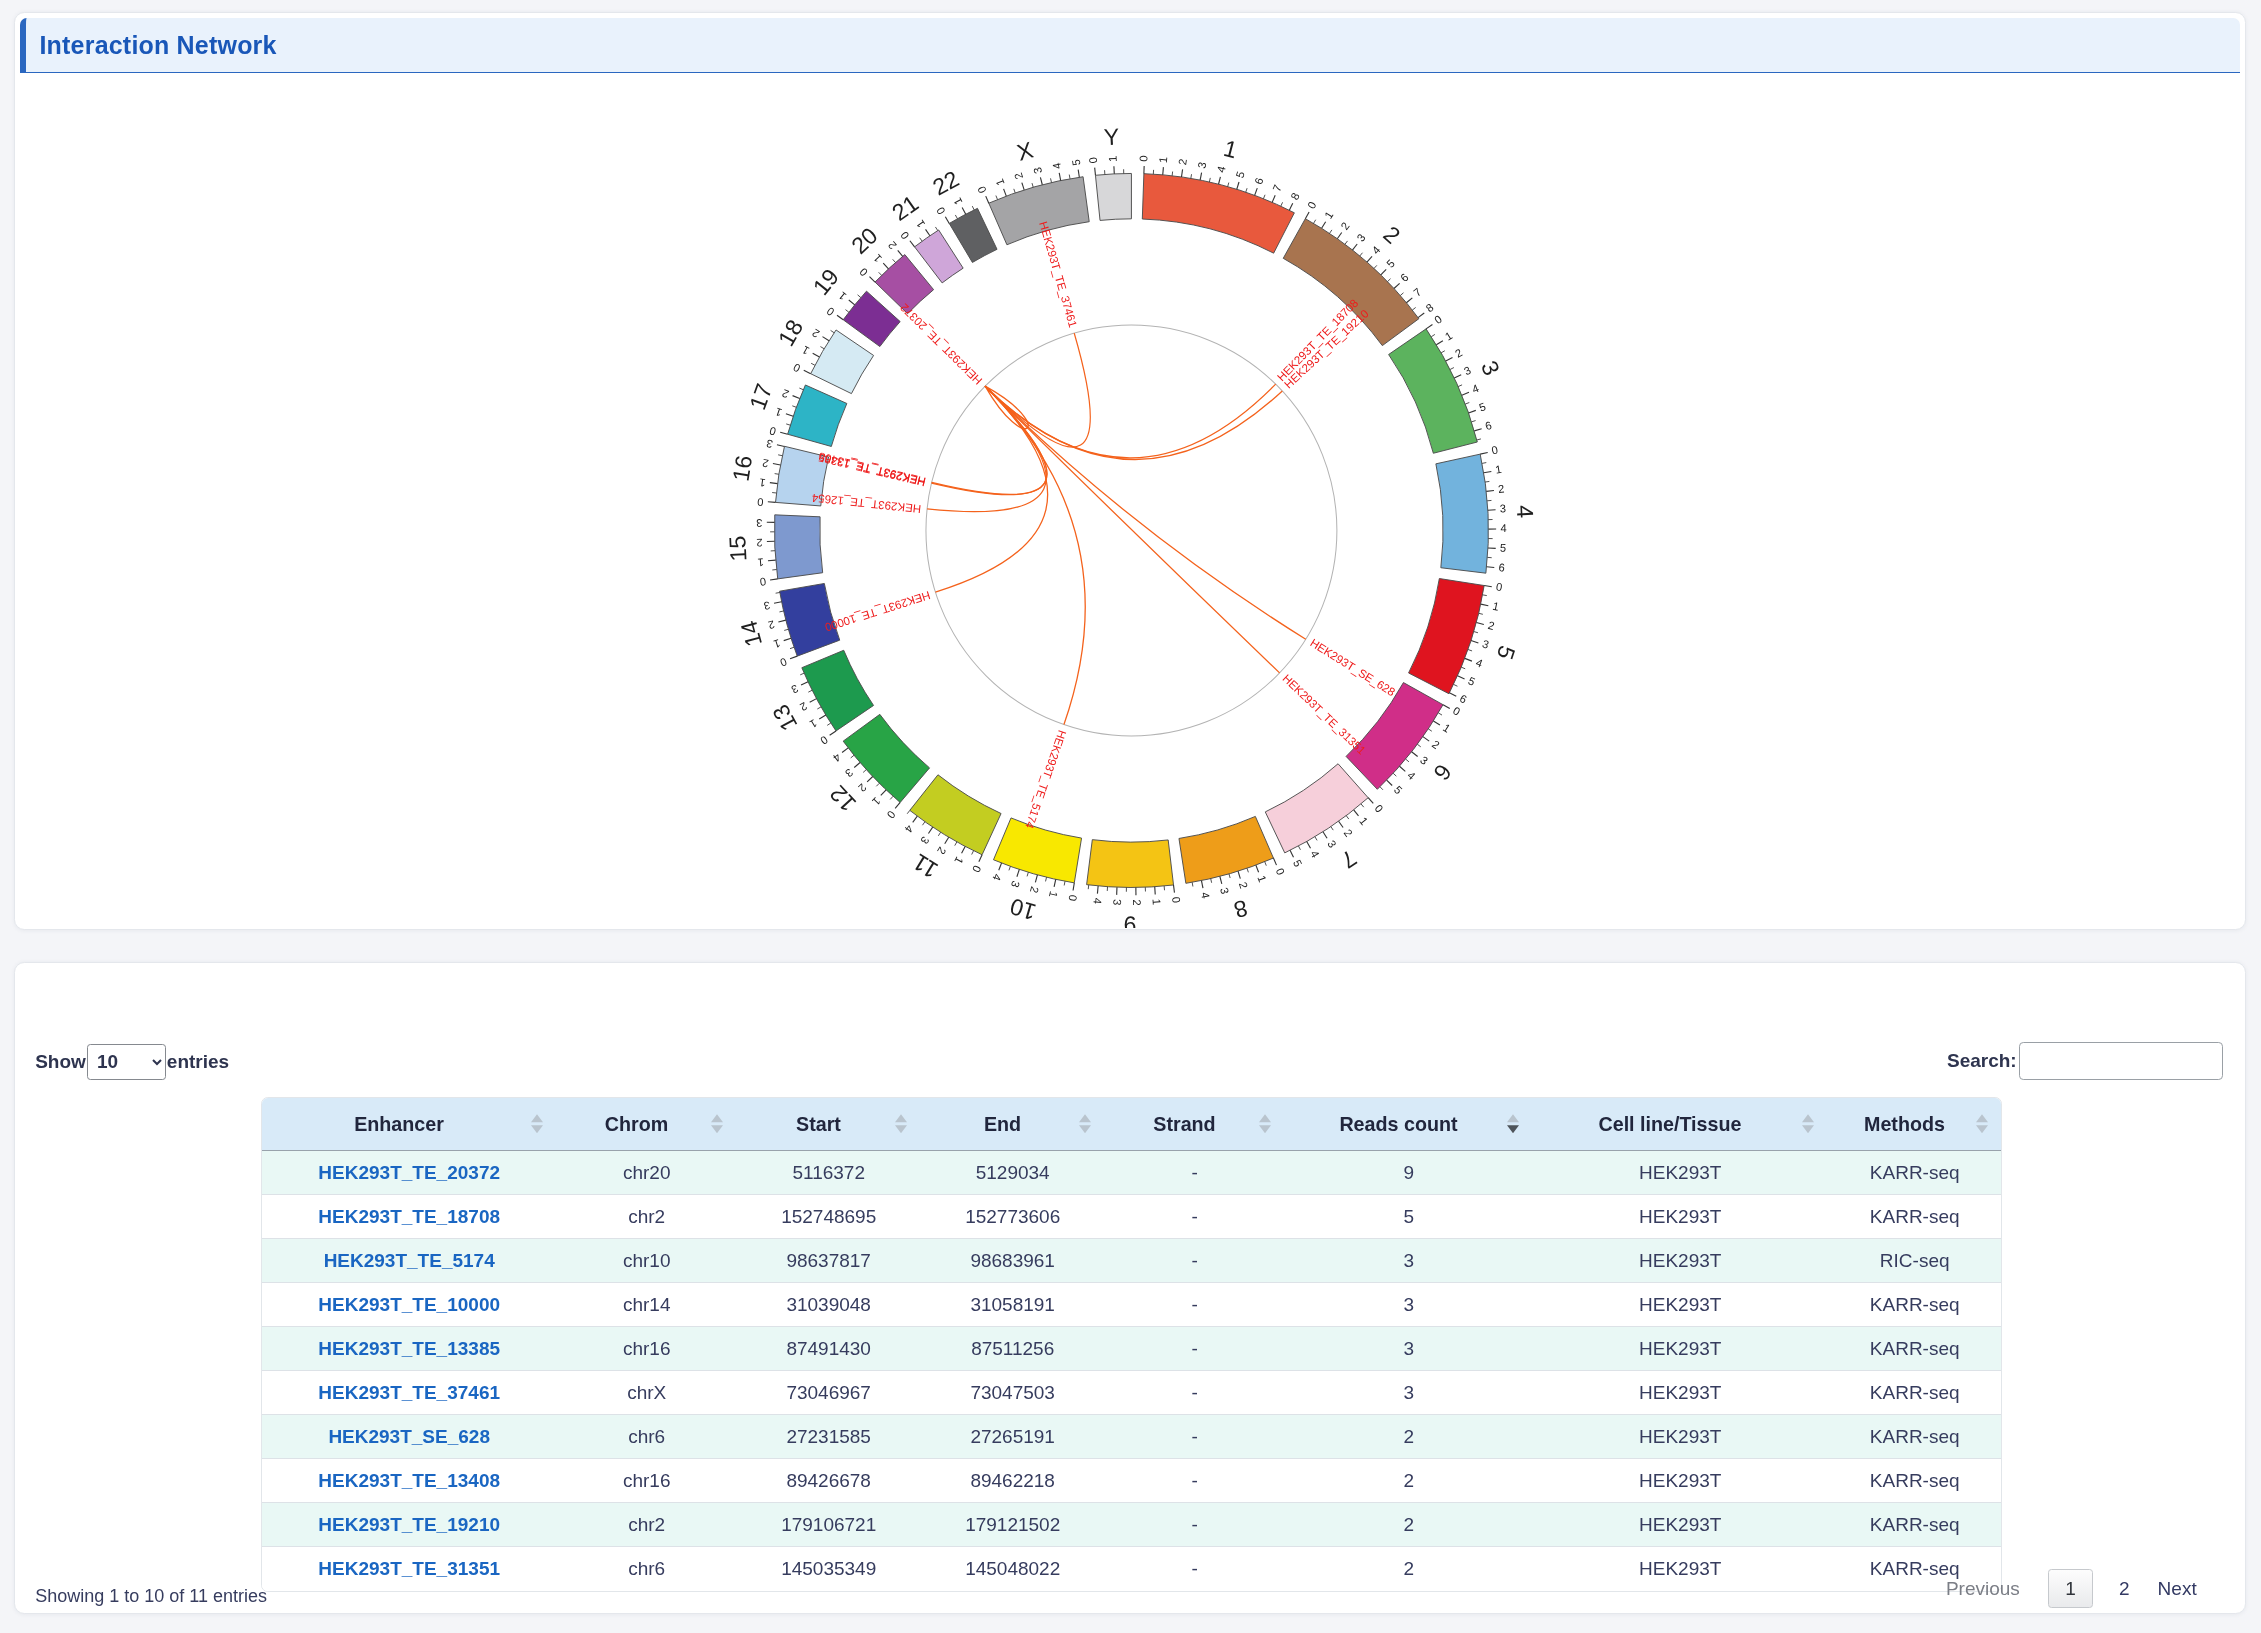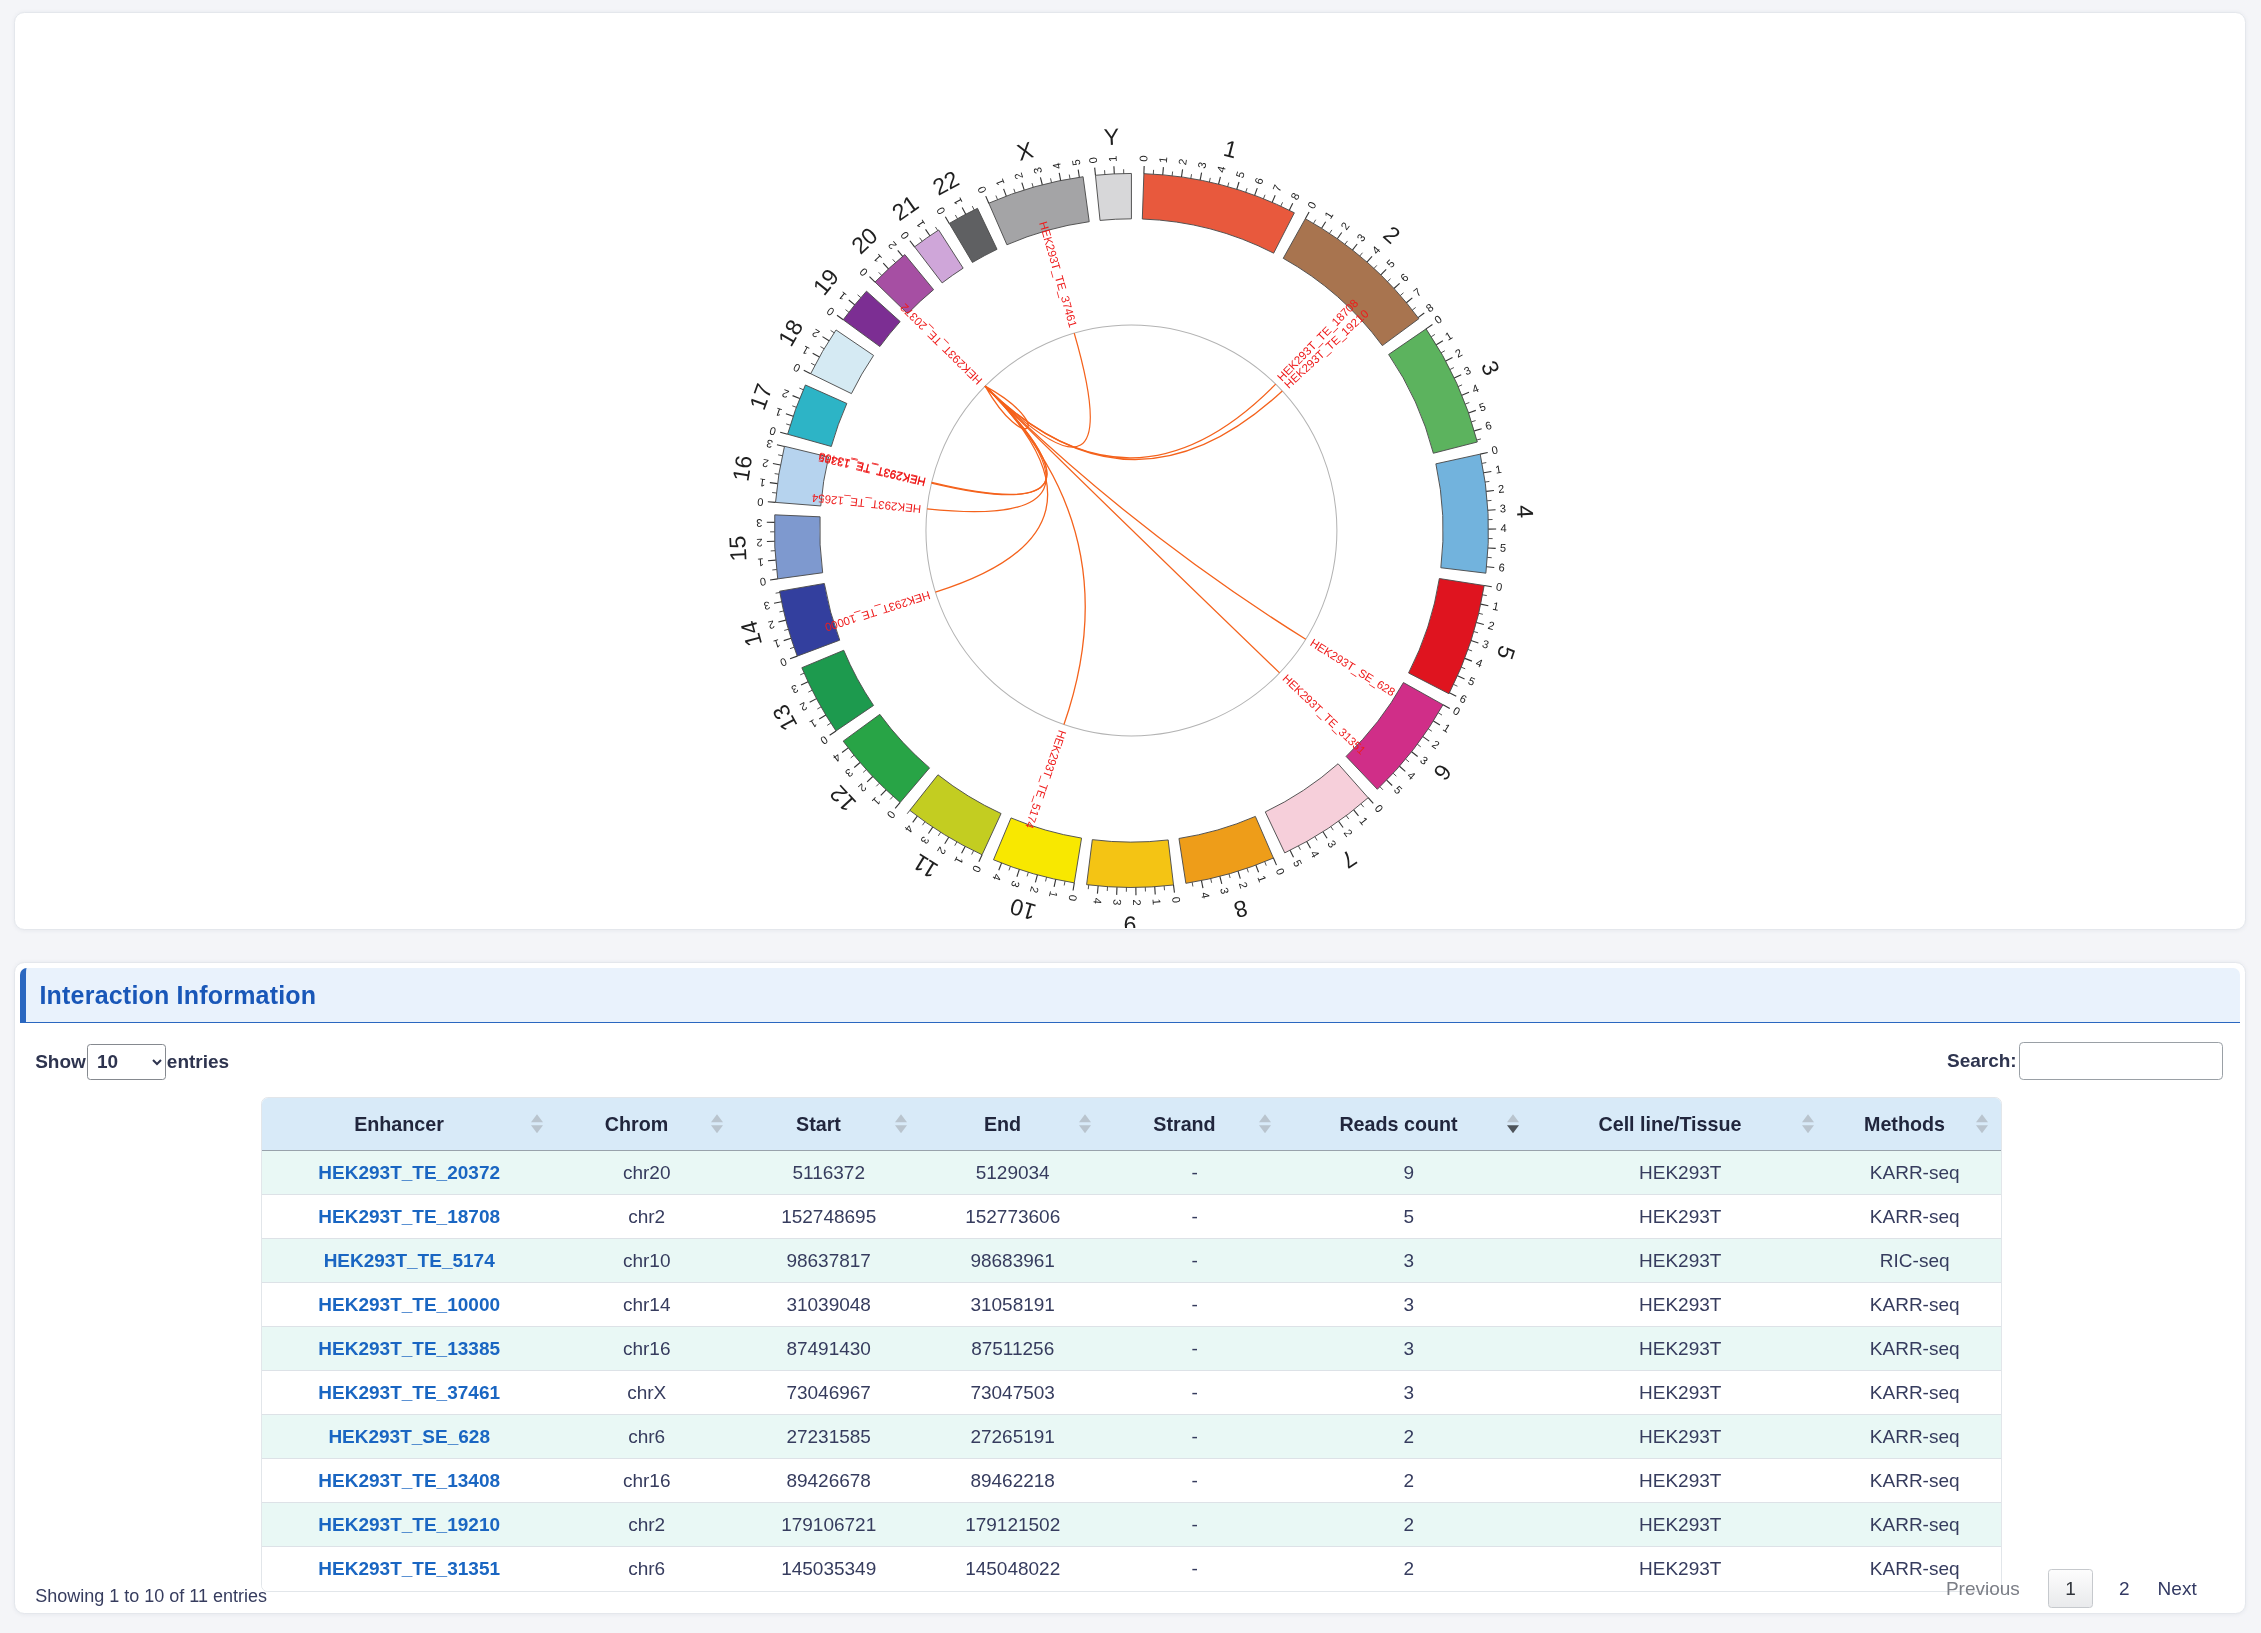--- a/index.html
+++ b/index.html
@@ -86,20 +86,23 @@
     background:linear-gradient(#fdfdfd,#e9eaec);
     padding:7.7px 16.3px; color:#30343a;
   }
   .pg-num  { color:#333a63; cursor:pointer; }
   .pg-next { color:#333a63; cursor:pointer; }
 </style>
 </head>
 <body>
 
 <div class="card" id="card-network">
+  <div class="band">
+    <h2>Interaction Network</h2>
+  </div>
   <svg id="circos-svg" width="2232" height="843" viewBox="0 0 2607 984">
       <circle cx="1304" cy="520" r="240" fill="none" stroke="#b3b3b3" stroke-width="1.2"></circle>
       <g>
         <path d="M 1318.5530901249429 103.25402513303709 A 417 417 0 0 1 1494.2971712361425 148.95285121763538 L 1470.1107202157216 196.11232096695267 A 364 364 0 0 0 1316.7034167997103 156.22173896504916 Z" fill="#e8593d" stroke="#4d4d4d" stroke-width="1.1"></path>
         <line x1="1318.5530901249429" y1="103.25402513303709" x2="1318.8671855952655" y2="94.25950768986519" stroke="#333" stroke-width="1.3"></line>
         <text x="0" y="0" transform="translate(1319.0416830787779 89.26255355476974) rotate(-88)" font-size="13" fill="#222" text-anchor="start" dominant-baseline="middle">0</text>
         <line x1="1340.5673457577868" y1="104.60641648644781" x2="1341.3565690475232" y2="95.64108734586756" stroke="#333" stroke-width="1.3"></line>
         <text x="0" y="0" transform="translate(1341.79502643071 90.66034893443407) rotate(-84.96918673177302)" font-size="13" fill="#222" text-anchor="start" dominant-baseline="middle">1</text>
         <line x1="1362.4793038337616" y1="107.12087601439742" x2="1363.7414470819724" y2="98.20981578449232" stroke="#333" stroke-width="1.3"></line>
         <text x="0" y="0" transform="translate(1364.4426377754228 93.25922676787837) rotate(-81.93837346354606)" font-size="13" fill="#222" text-anchor="start" dominant-baseline="middle">2</text>
@@ -544,23 +547,20 @@
       <text transform="translate(1482.088377479409 691.1535270064614) rotate(43.86243475332549)" font-size="13.5" fill="#ee1c1c" text-anchor="start" dominant-baseline="middle">HEK293T_TE_31351</text>
       <text transform="translate(1222.8741420318465 753.2972249490572) rotate(109.17440646573496)" font-size="13.5" fill="#ee1c1c" text-anchor="start" dominant-baseline="middle">HEK293T_TE_5174</text>
       <text transform="translate(1068.3948577095177 594.1567052010914) rotate(162.52860750968176)" font-size="13.5" fill="#ee1c1c" text-anchor="start" dominant-baseline="middle">HEK293T_TE_10000</text>
       <text transform="translate(1063.6739855632309 462.9701237513372) rotate(193.34948644552952)" font-size="13.5" fill="#ee1c1c" text-anchor="start" dominant-baseline="middle">HEK293T_TE_13385</text>
       <text transform="translate(1063.870066233491 462.15006560684833) rotate(193.54507492843908)" font-size="13.5" fill="#ee1c1c" text-anchor="start" dominant-baseline="middle">HEK293T_TE_13408</text>
       <text transform="translate(1058.3648016656136 494.07030005521386) rotate(186.0259302912948)" font-size="13.5" fill="#ee1c1c" text-anchor="start" dominant-baseline="middle">HEK293T_TE_12654</text>
     </svg>
 </div>
 
 <div class="card" id="card-info">
-  <div class="band">
-    <h2>Interaction Information</h2>
-  </div>
 
   <div class="controls">
     <div class="show-group">
       <span>Show</span>
       <select id="page-size-select"><option>10</option></select>
       <span>entries</span>
     </div>
     <div class="search-group">
       <span>Search:</span>
       <input type="text" id="search-input" placeholder="" style="">

